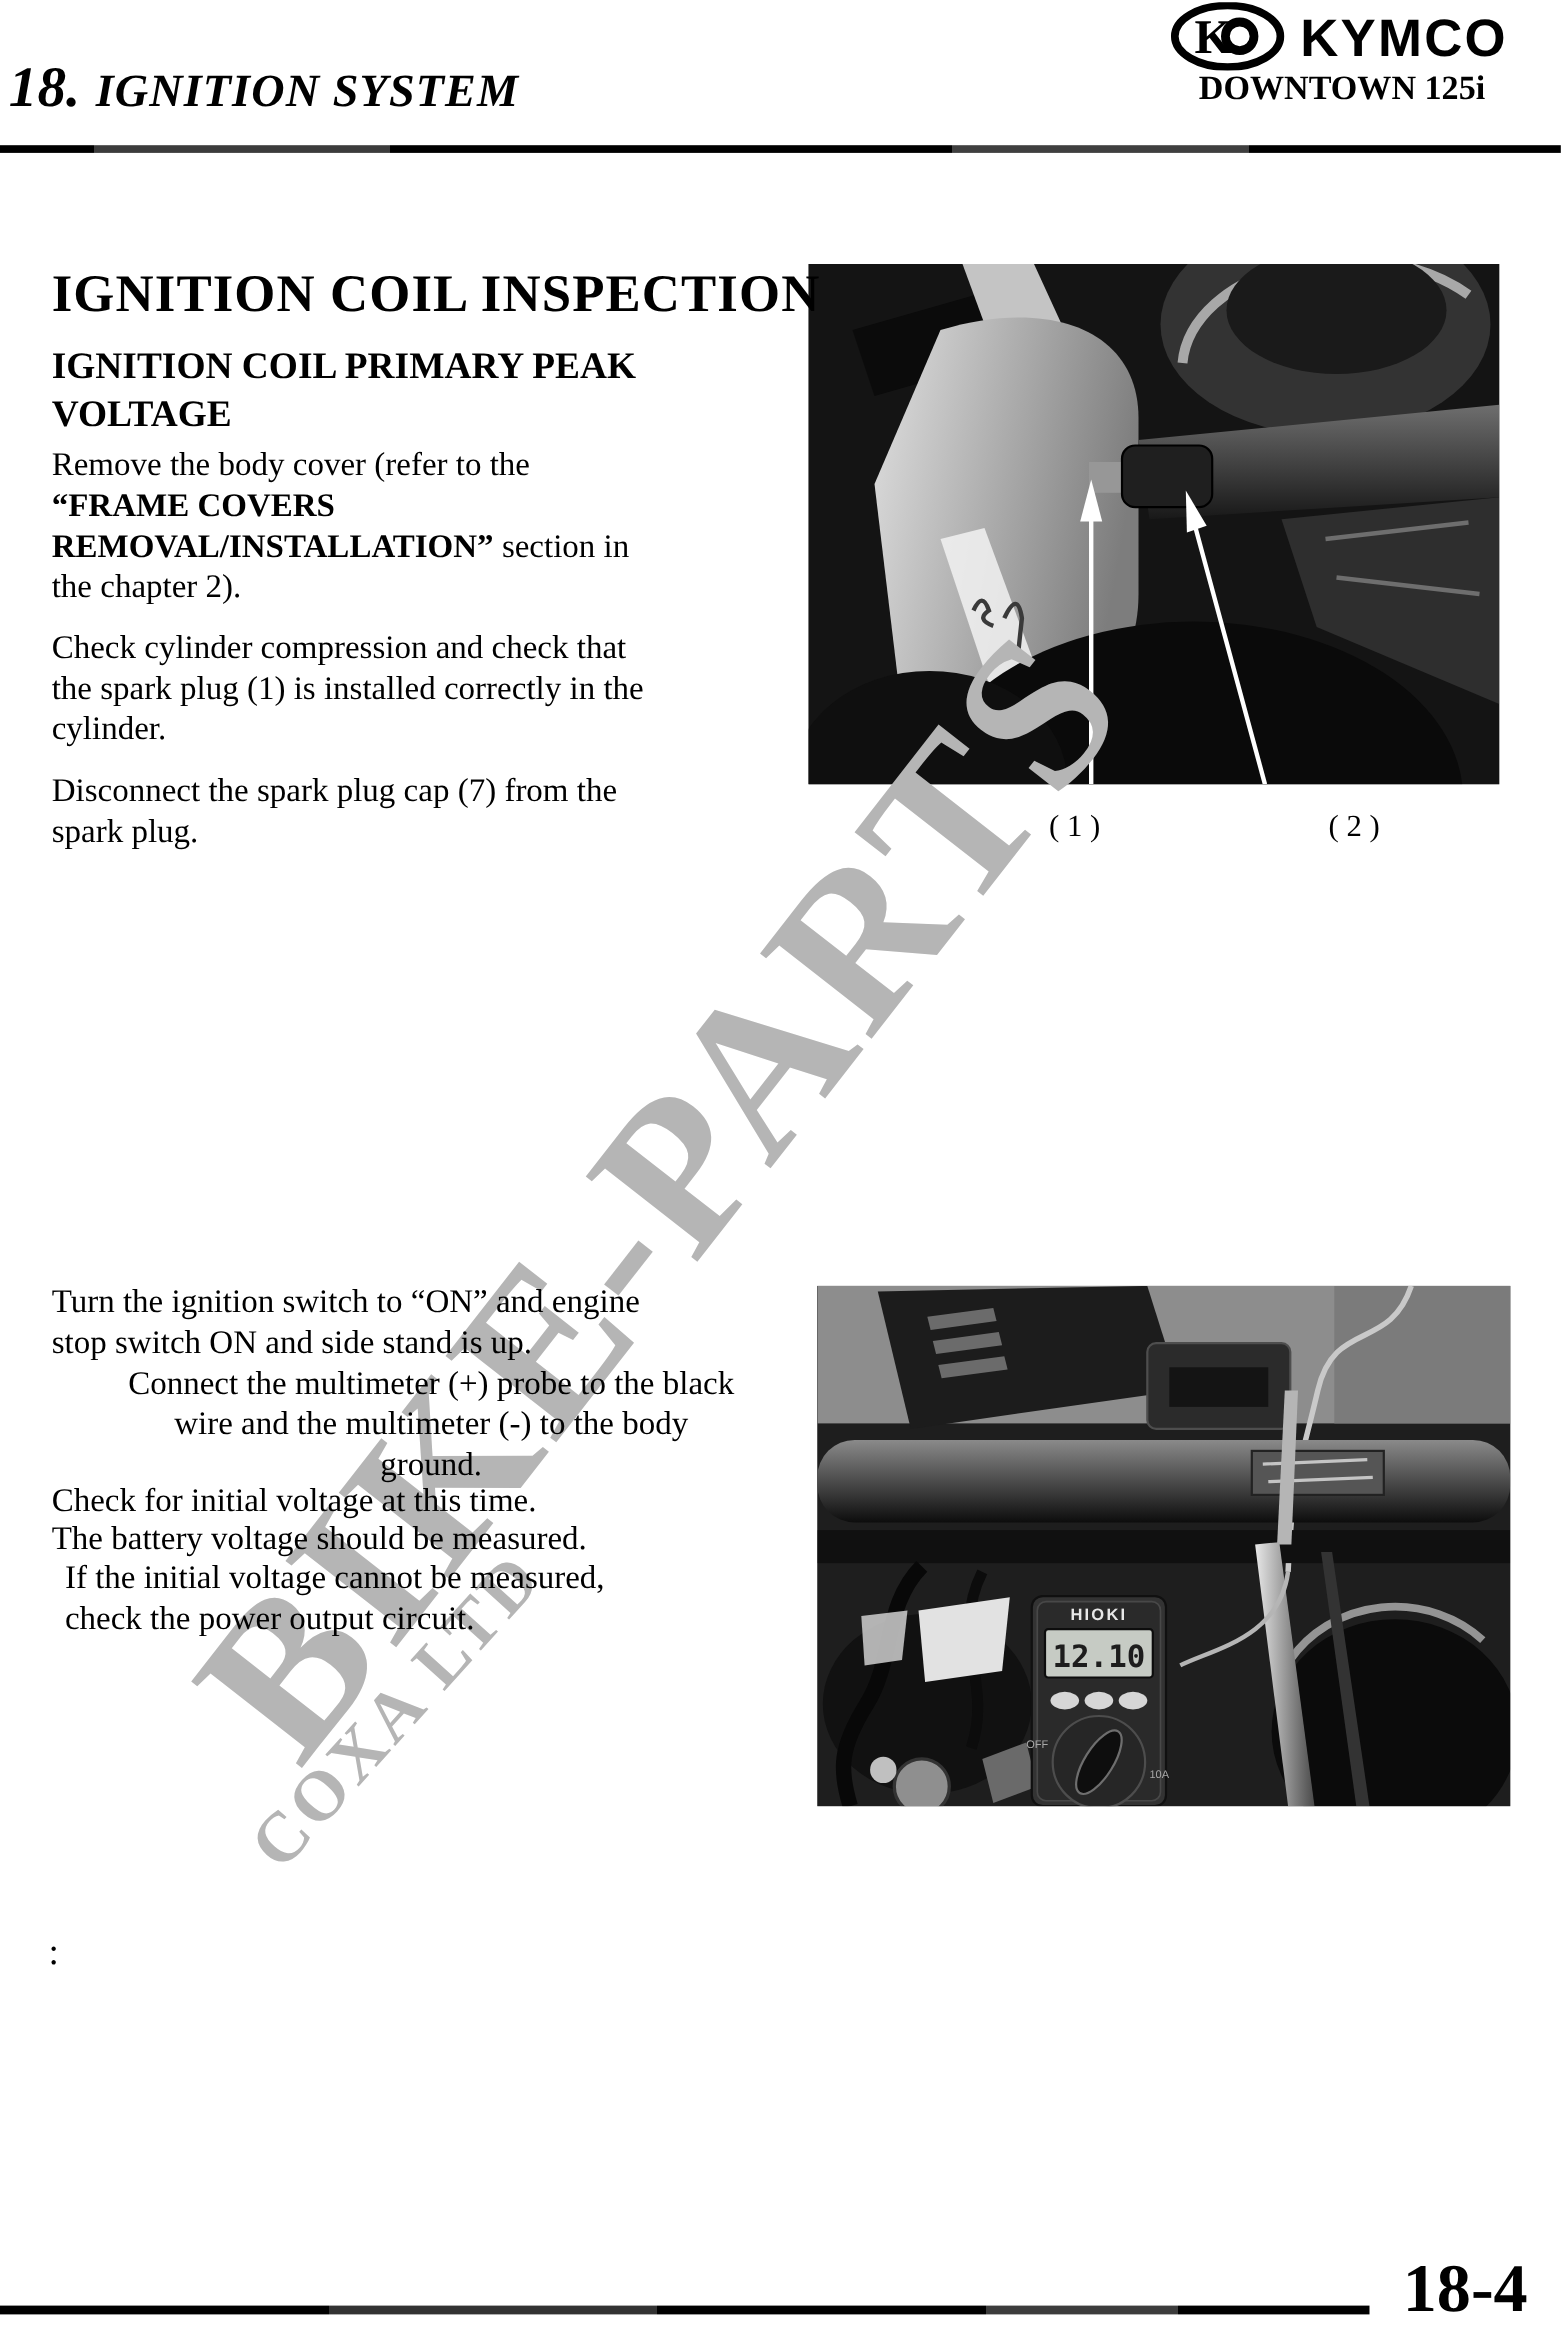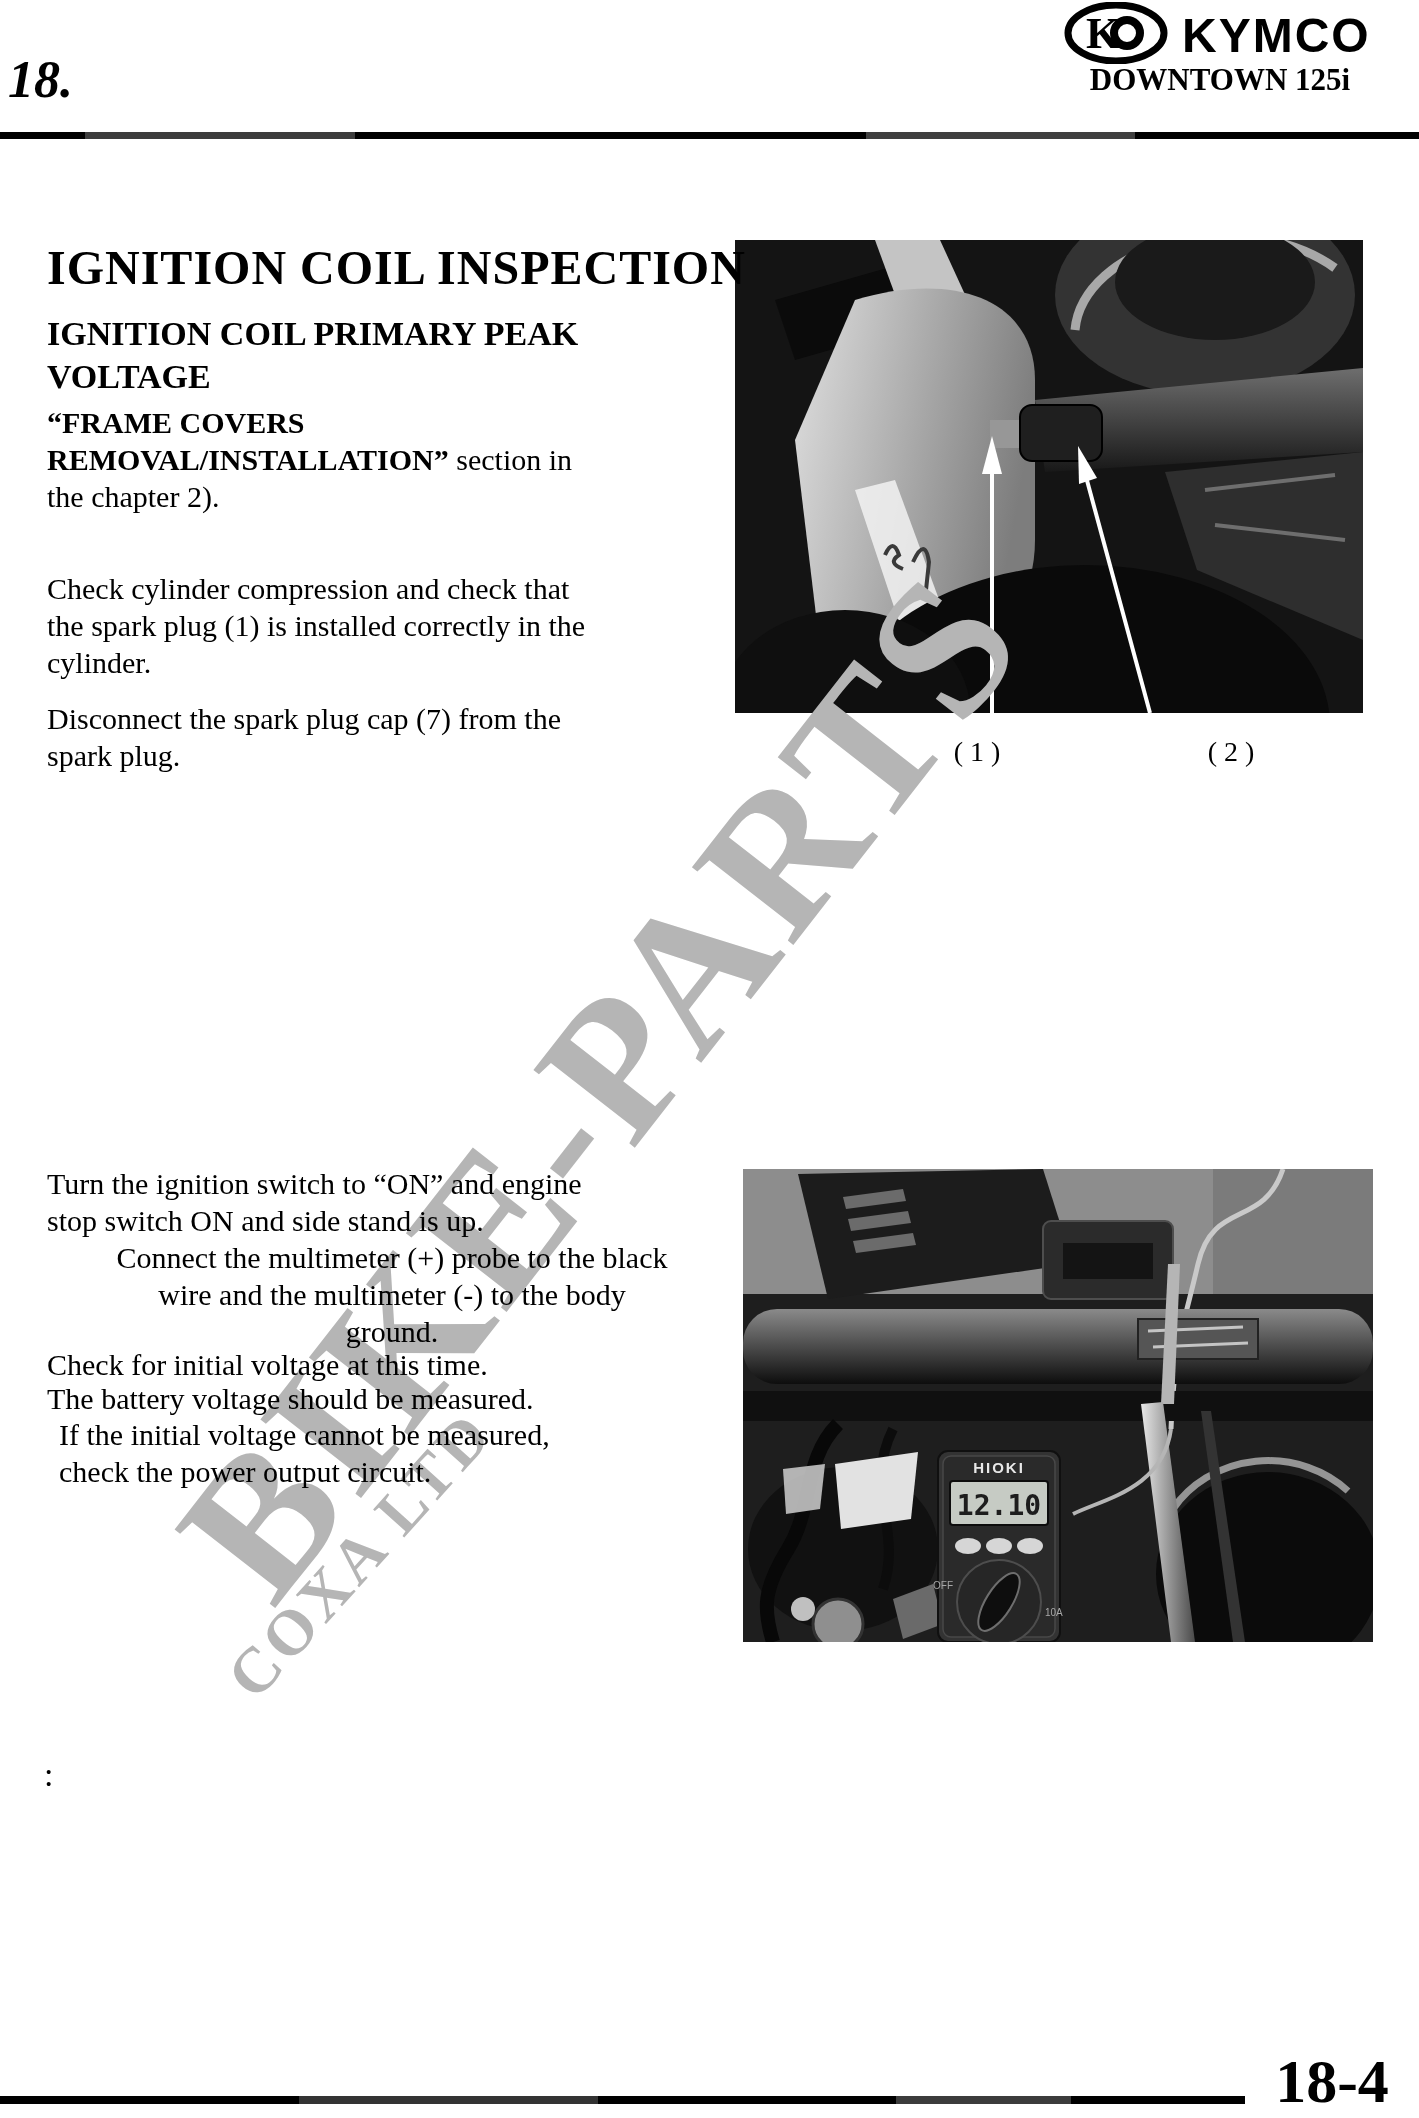--- a/index.html
+++ b/index.html
@@ -36,39 +36,41 @@
     background:linear-gradient(90deg,#000 0 24%,#333 24% 48%,#000 48% 72%,#3c3c3c 72% 86%,#000 86% 100%);}
   .pagenum{left:1252px;top:2046px;width:160px;text-align:center;
     font-size:62px;font-weight:bold;z-index:3;}
   .colon{left:44px;top:1756px;font-size:34px;z-index:3;}
 </style>
 </head>
 <body>
 
 <div class="abs chapter">
   <span class="num">18.</span>
+  <span class="title">IGNITION SYSTEM</span>
 </div>
 
 <svg class="abs" style="left:1064px;top:2px;z-index:3;" width="104" height="62" viewBox="0 0 104 62">
   <ellipse cx="52" cy="31" rx="48" ry="28" fill="#fff" stroke="#000" stroke-width="7"></ellipse>
   <text x="22" y="46" font-family="Liberation Serif, serif" font-weight="bold" font-size="44" fill="#000">K</text>
   <circle cx="63" cy="31" r="13" fill="none" stroke="#000" stroke-width="8"></circle>
 </svg>
 <div class="abs brandword">KYMCO</div>
 <div class="abs model">DOWNTOWN 125i</div>
 <div class="abs hrule"></div>
 
 <div class="abs wm wm1">BIKE-PARTS</div>
 <div class="abs wm wm2">COXA LTD</div>
 
 <div class="abs sectitle">IGNITION COIL INSPECTION</div>
 <div class="abs subsec">IGNITION COIL PRIMARY PEAK
 VOLTAGE</div>
 
-<div class="abs txt" style="left:47px;top:404px;width:680px;"><span class="b">“FRAME COVERS
+<div class="abs txt" style="left:47px;top:404px;width:680px;"><span>Remove the body cover (refer to the
+</span><span class="b">“FRAME COVERS
 REMOVAL/INSTALLATION”</span><span> section in
 the chapter 2).</span></div>
 
 <div class="abs txt" style="left:47px;top:570px;width:680px;">Check cylinder compression and check that
 the spark plug (1) is installed correctly in the
 cylinder.</div>
 <div class="abs txt" style="left:47px;top:700px;width:680px;">Disconnect the spark plug cap (7) from the
 spark plug.</div>
 <div class="abs txt" style="left:47px;top:1165px;width:690px;">Turn the ignition switch to “ON” and engine
 stop switch ON and side stand is up.</div>

